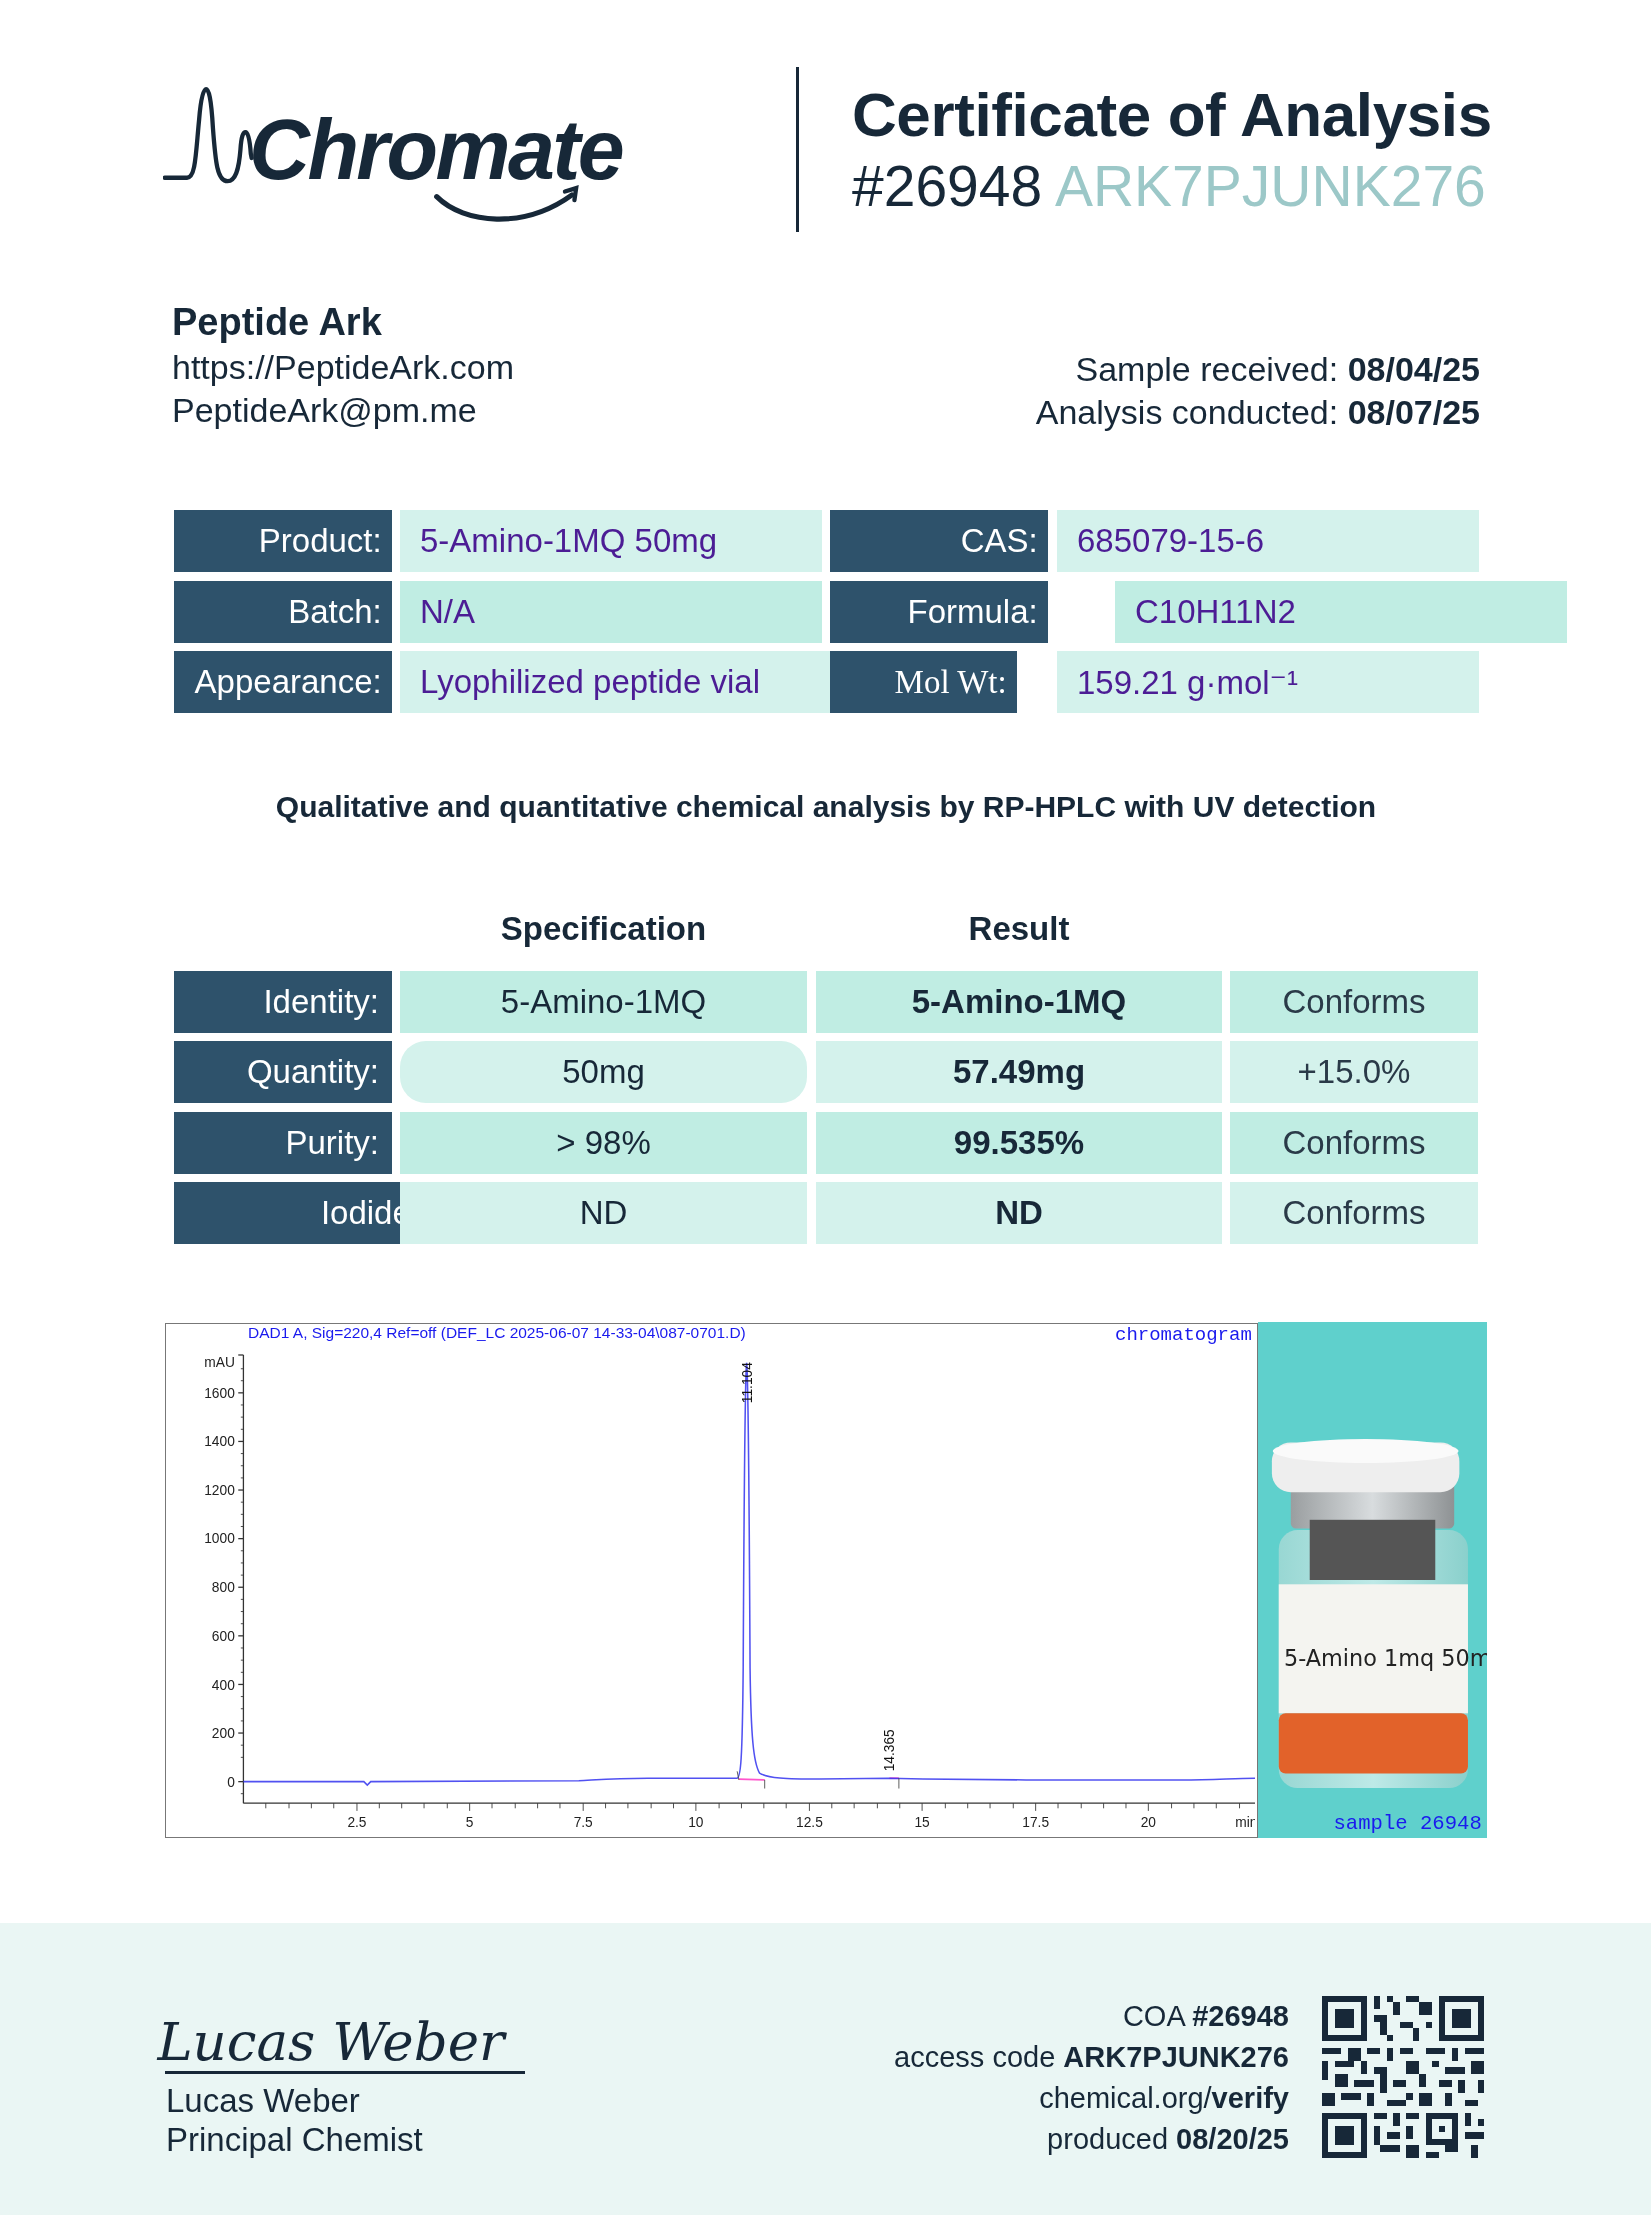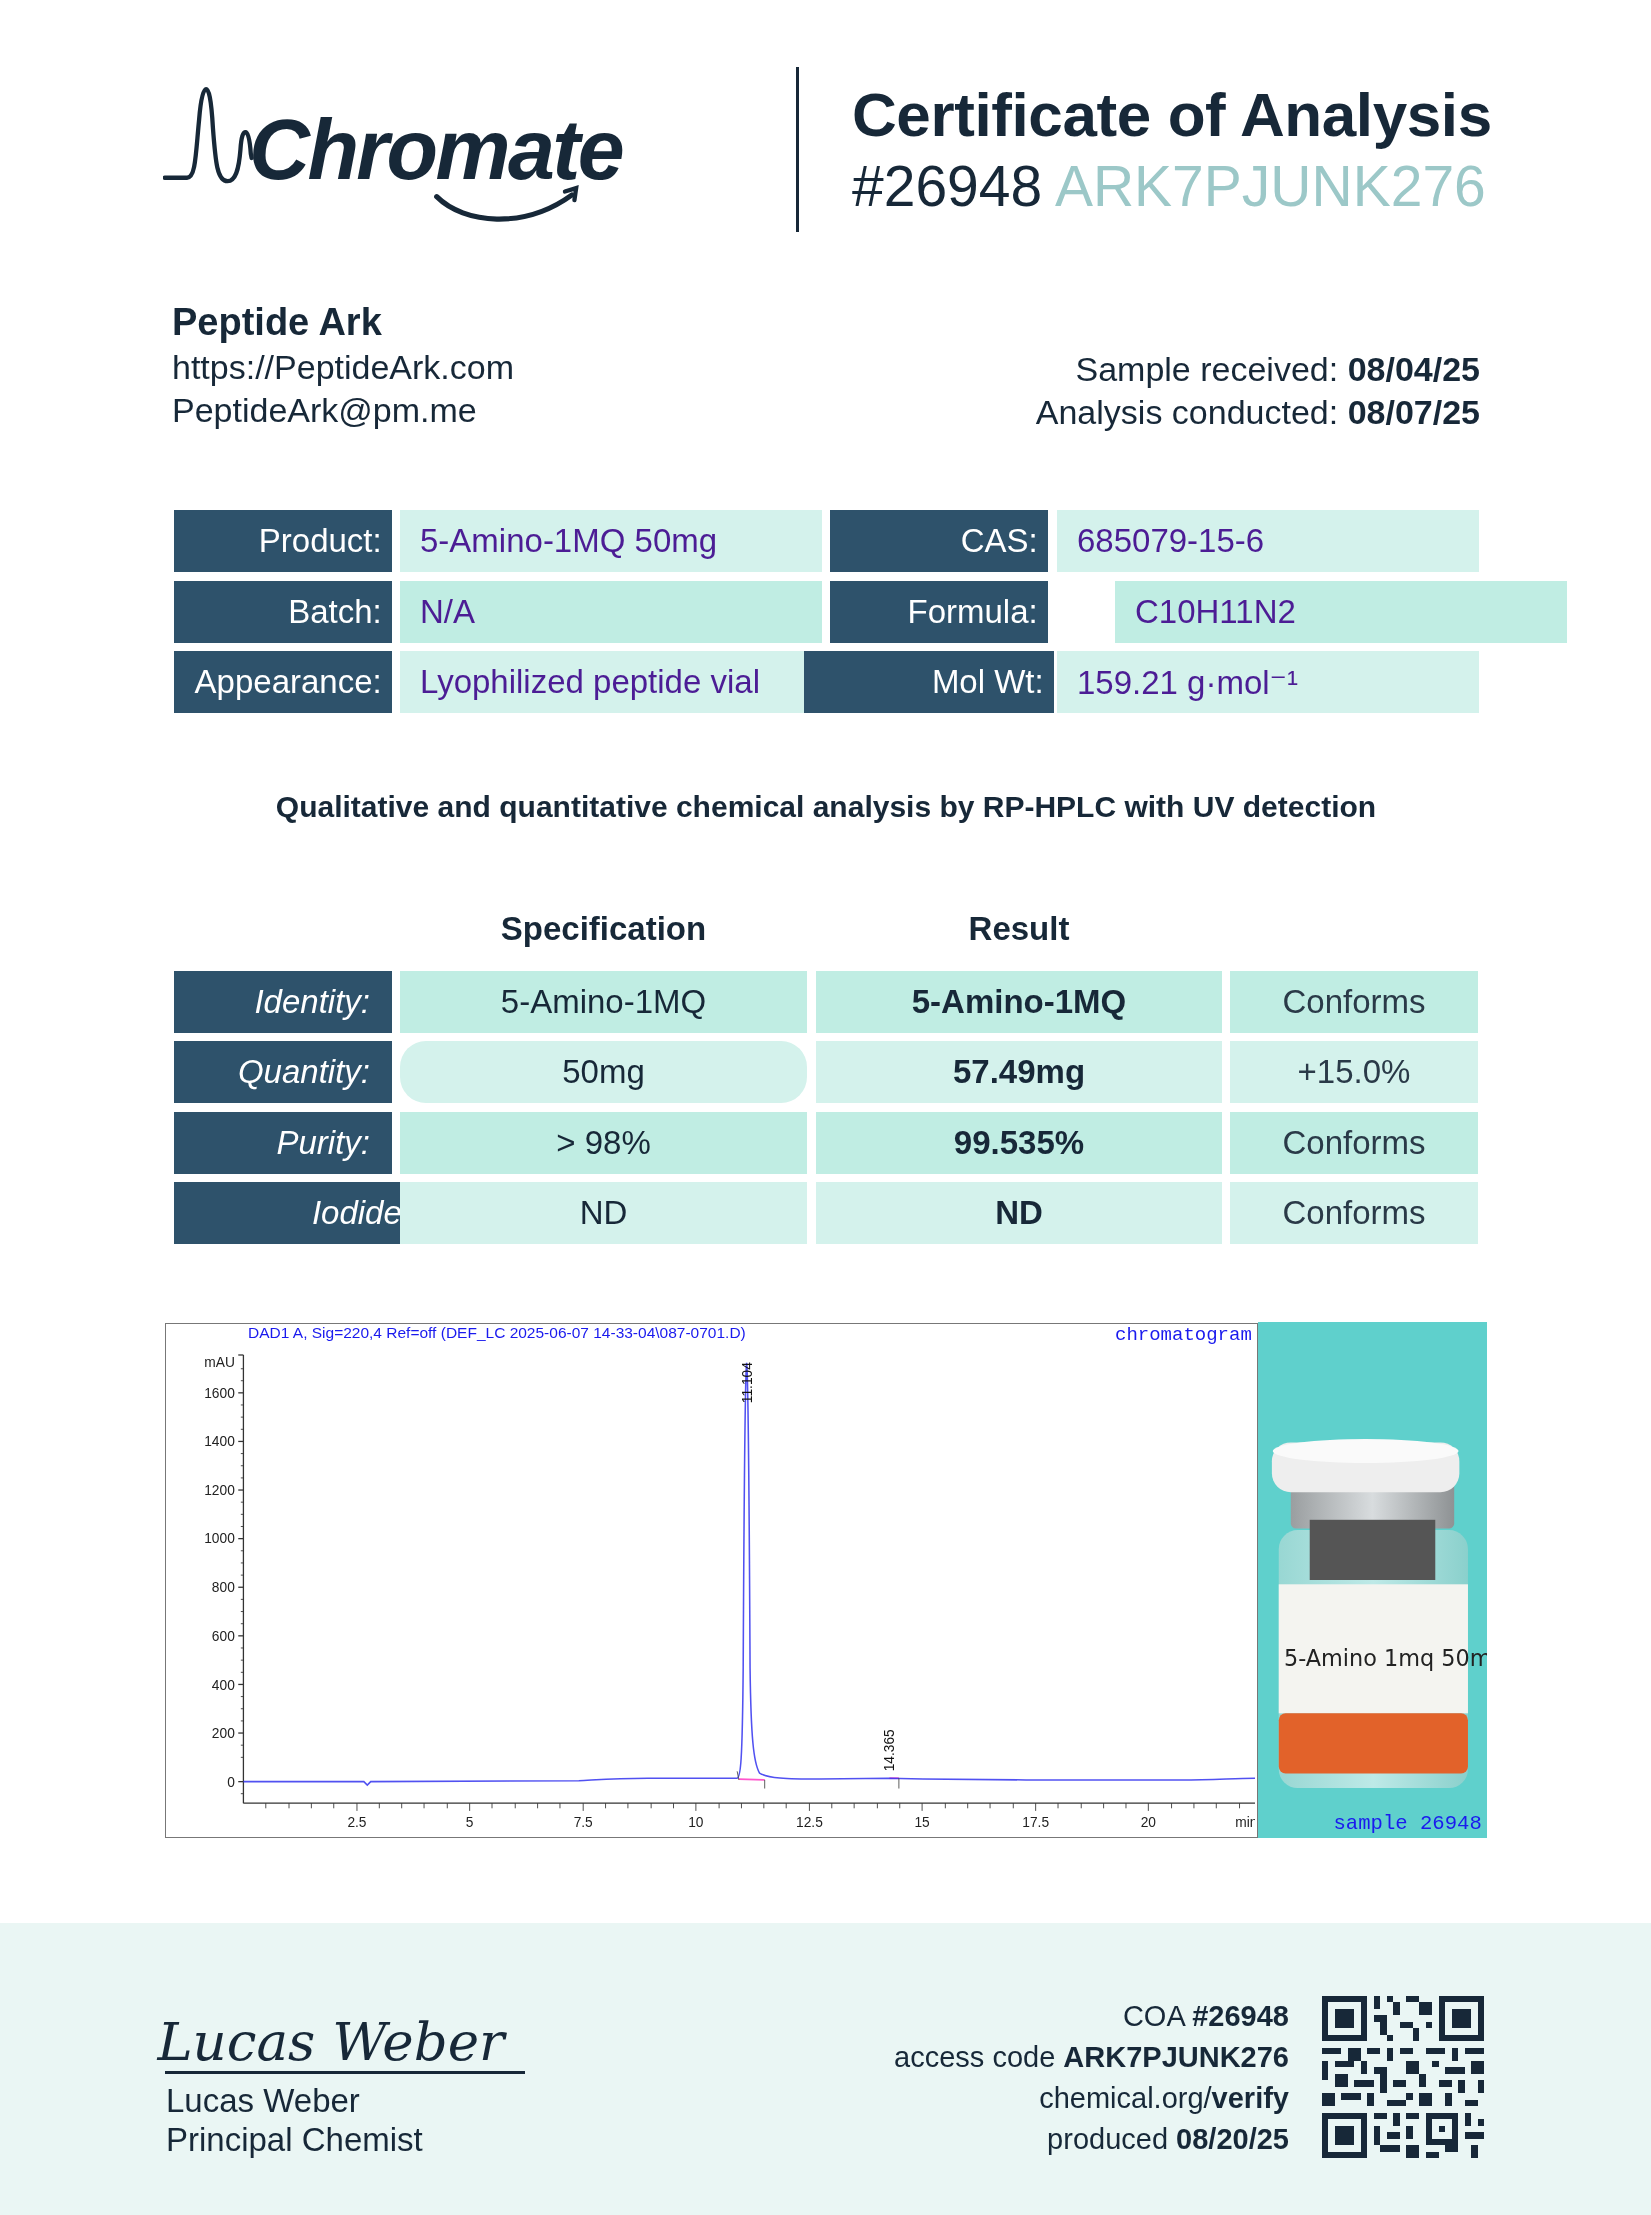--- a/index.html
+++ b/index.html
@@ -27,21 +27,21 @@
   .cell { position: absolute; height: 62px; display: flex; align-items: center; font-size: 33px; white-space: nowrap; }
   .lbl { background: #2e526b; color: #ffffff; justify-content: flex-end; padding-right: 10.3px; }
   .val { color: #4c1d95; padding-left: 20px; }
   .bg-a { background: #d4f2ec; }
   .bg-b { background: #c0ede3; }
 
   #subtitle { left: 0; width: 1652px; top: 790px; text-align: center; font-size: 30px; font-weight: bold; }
   .col-head { top: 910px; font-size: 33px; font-weight: bold; text-align: center; }
 
   .rcell { position: absolute; height: 62px; display: flex; align-items: center; justify-content: center; font-size: 33px; white-space: nowrap; color: #172838; }
-  .rcell.lbl { justify-content: flex-end; padding-right: 22px; color: #ffffff; font-style: italic; }
+  .rcell.lbl { justify-content: flex-end; padding-right: 13px; color: #ffffff; }
   .rcell.bold { font-weight: bold; }
   .rcell.light { font-weight: normal; color: #2a3a48; }
 
   
   #chrom { left: 165px; top: 1323px; width: 1093px; height: 515px; border: 1.7px solid #777; background: #fff; }
   #chrom-header { left: 82px; top: 0px; font-size: 15.5px; color: #1a1aee; white-space: nowrap; font-family: "Liberation Sans", sans-serif; }
   #chrom-label { right: 5.2px; top: 0px; font-size: 19px; color: #1a1aee; font-family: "Liberation Mono", monospace; }
   #photo { left: 1258px; top: 1322px; width: 229px; height: 516px; background: #5fd0cc; overflow: hidden; }
   #photo-caption { right: 5.2px; bottom: 3.4px; font-family: "Liberation Mono", monospace; font-size: 20.6px; color: #1a1aee; }
 
@@ -88,21 +88,21 @@
   <div class="cell lbl" style="left:830px;top:510px;width:218px;">CAS:</div>
   <div class="cell val bg-a" style="left:1057px;top:510px;width:422px;">685079-15-6</div>
 
   <div class="cell lbl" style="left:174px;top:581px;width:218px;">Batch:</div>
   <div class="cell val bg-b" style="left:400px;top:581px;width:422px;">N/A</div>
   <div class="cell lbl" style="left:830px;top:581px;width:218px;">Formula:</div>
   <div class="cell val bg-b" style="left:1115px;top:581px;width:452px;">C10H11N2</div>
 
   <div class="cell lbl" style="left:174px;top:651px;width:218px;">Appearance:</div>
   <div class="cell val bg-a" style="left:400px;top:651px;width:508px;">Lyophilized peptide vial</div>
-  <div class="cell lbl" style="left:804px;top:651px;width:250px;">Mol Wt:</div>
+  <div class="cell lbl" style="left:830px;top:651px;width:187px;font-family:Liberation Serif, serif;">Mol Wt:</div>
   <div class="cell val bg-a" style="left:1057px;top:651px;width:422px;">159.21 g·mol⁻¹</div>
 </div>
 
 <div id="subtitle" class="abs">Qualitative and quantitative chemical analysis by RP-HPLC with UV detection</div>
 <div class="abs col-head" style="left:400px;width:407px;">Specification</div>
 <div class="abs col-head" style="left:816px;width:406px;">Result</div>
 
 <div>
 
   <div class="rcell lbl" style="left:174px;top:971px;width:218px;background:#2e526b;">Identity:</div>

